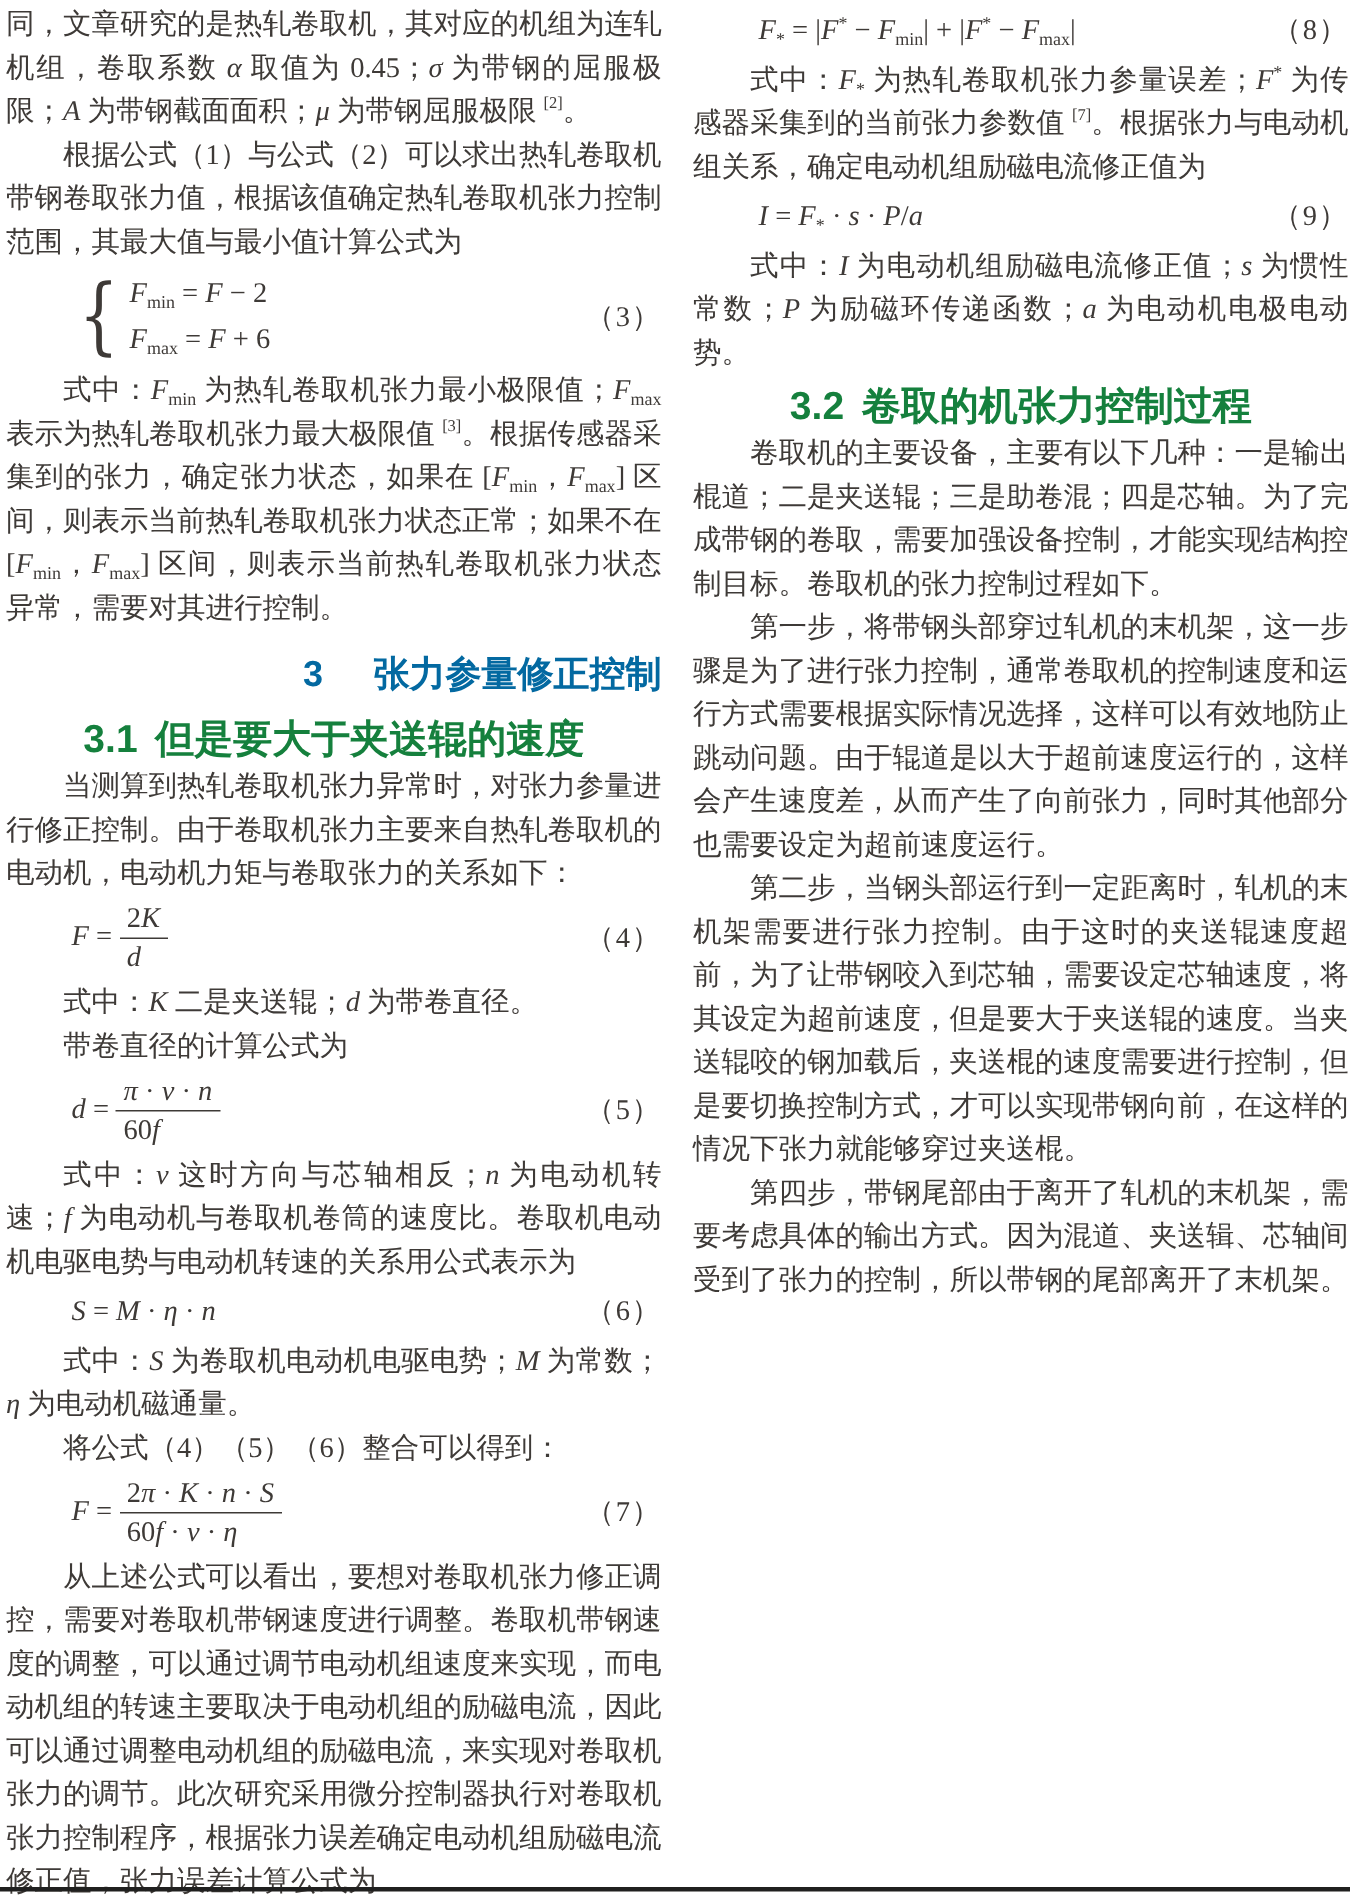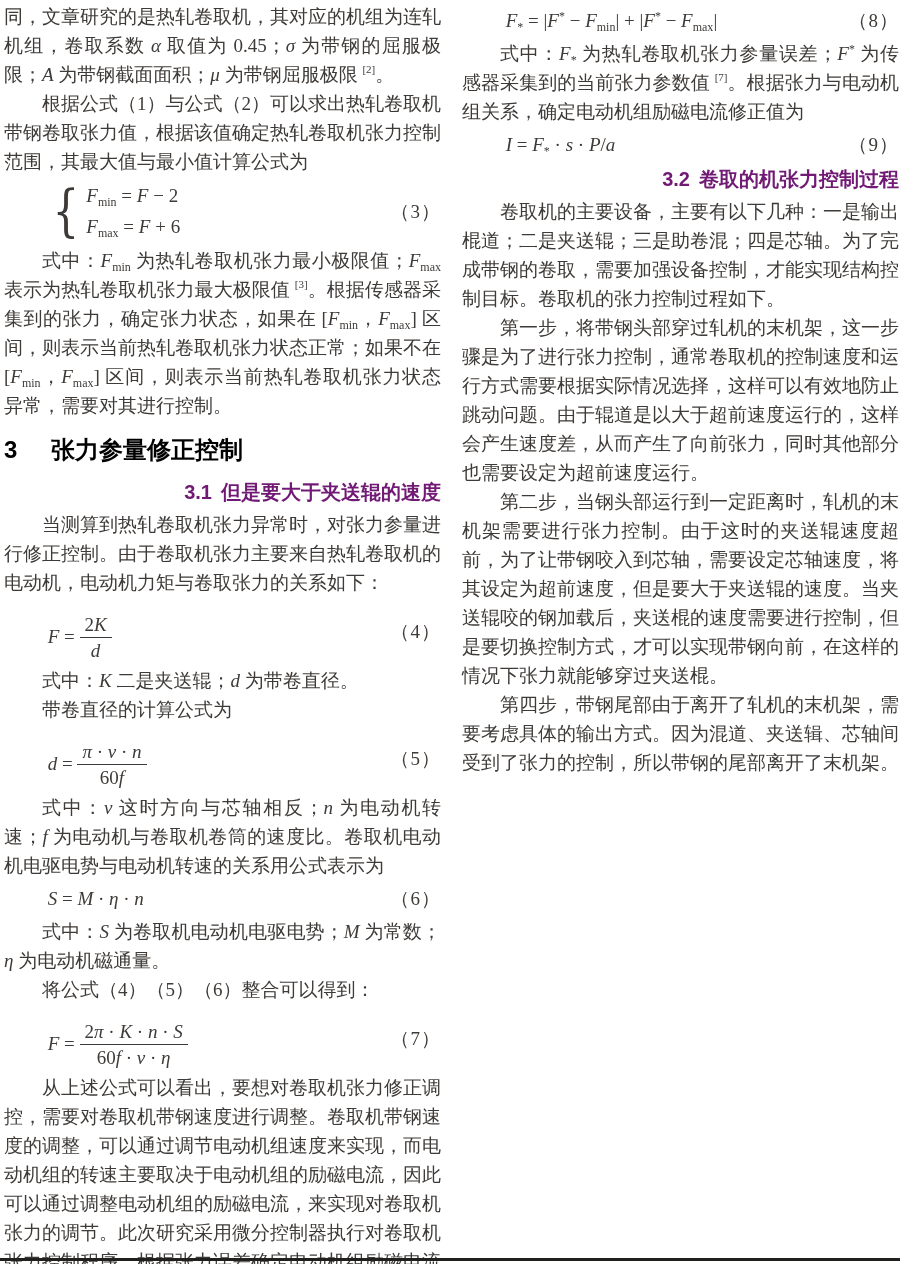--- a/index.html
+++ b/index.html
@@ -17,42 +17,42 @@
   }
   .col {
     width: 437px; flex: 0 0 437px;
     text-align: justify; text-justify: inter-ideograph;
     line-height: 29px;
   }
   .col p { margin: 0; text-indent: 2em; }
   .col p.noindent { text-indent: 0; }
   h1.sec {
     font-family: "Liberation Sans", "DejaVu Sans", sans-serif;
-    font-weight: 700; font-size: 24px; color: #000000;
-    margin: 15px 0 13px 0; line-height: 30px; text-indent: 0; text-align: left;
+    font-weight: 700; font-size: 24px; color: #0369a1;
+    margin: 15px 0 13px 0; line-height: 30px; text-indent: 0; text-align: right;
   }
   h1.sec .secnum { margin-right: 1.4em; }
   h2.sec {
     font-family: "Liberation Sans", "DejaVu Sans", sans-serif;
-    font-weight: 700; font-size: 20px; color: #701a75;
-    margin: 6px 0 4px 0; line-height: 28px; text-indent: 0; text-align: right;
+    font-weight: 700; font-size: 26px; color: #15803d;
+    margin: 6px 0 4px 0; line-height: 28px; text-indent: 0; text-align: center;
   }
   h2.sec .secnum { margin-right: 0.45em; }
   .var { font-style: italic; font-family: "Liberation Serif", "DejaVu Serif", serif; }
   sub, sup { line-height: 0; }
   sub { font-size: 12px; vertical-align: -4px; }
   sup { font-size: 12px; vertical-align: 7px; }
   sup.ref { font-size: 11px; vertical-align: 8px; }
   .formula {
     display: flex; align-items: center;
     margin: 4px 0; text-align: left; text-indent: 0;
   }
   .f-body { margin-left: 2.3em; line-height: 27px; }
   .f-num { margin-left: auto; white-space: nowrap; letter-spacing: 1px; }
-  .frac { display: inline-block; vertical-align: -14px; text-align: center; line-height: 23px; margin-top: 12px; }
+  .frac { display: inline-block; vertical-align: -14px; line-height: 23px; }
   .frac .fnum { display: block; padding: 0 5px 1px 5px; border-bottom: 1.6px solid #3e3a37; }
   .frac .fden { display: block; padding: 1px 5px 0 5px; }
   .cases { display: flex; align-items: center; }
   .brace {
     font-family: "DejaVu Serif", serif; font-weight: 400;
     font-size: 56px; line-height: 0.9; margin-right: 3px;
     transform: scaleX(0.75); transform-origin: center;
   }
   .case-lines { display: flex; flex-direction: column; }
   .case-lines .f-line { line-height: 31px; }
@@ -110,20 +110,21 @@
   <div class="col" id="col-right">
       <div class="formula">
         <div class="f-body"><span><i class="var">F</i><sub>*</sub></span><span> = |</span><span><i class="var">F</i><sup>*</sup></span><span> − </span><span><i class="var">F</i><sub>min</sub></span><span>| + |</span><span><i class="var">F</i><sup>*</sup></span><span> − </span><span><i class="var">F</i><sub>max</sub></span><span>|</span></div>
         <span class="f-num">（8）</span>
       </div>
       <p><span>式中：</span><span><i class="var">F</i><sub>*</sub></span><span> 为热轧卷取机张力参量误差；</span><span><i class="var">F</i><sup>*</sup></span><span> 为传感器采集到的当前张力参数值 </span><sup class="ref">[7]</sup><span>。根据张力与电动机组关系，确定电动机组励磁电流修正值为</span></p>
       <div class="formula">
         <div class="f-body"><span><i class="var">I</i></span><span> = </span><span><i class="var">F</i><sub>*</sub></span><span> · </span><span><i class="var">s</i></span><span> · </span><span><i class="var">P</i></span><span>/</span><span><i class="var">a</i></span></div>
         <span class="f-num">（9）</span>
       </div>
+      <p><span>式中：</span><span><i class="var">I</i></span><span> 为电动机组励磁电流修正值；</span><span><i class="var">s</i></span><span> 为惯性常数；</span><span><i class="var">P</i></span><span> 为励磁环传递函数；</span><span><i class="var">a</i></span><span> 为电动机电极电动势。</span></p>
       <h2 class="sec"><span class="secnum">3.2</span><span>卷取的机张力控制过程</span></h2>
       <p><span>卷取机的主要设备，主要有以下几种：一是输出棍道；二是夹送辊；三是助卷混；四是芯轴。为了完成带钢的卷取，需要加强设备控制，才能实现结构控制目标。卷取机的张力控制过程如下。</span></p>
       <p><span>第一步，将带钢头部穿过轧机的末机架，这一步骤是为了进行张力控制，通常卷取机的控制速度和运行方式需要根据实际情况选择，这样可以有效地防止跳动问题。由于辊道是以大于超前速度运行的，这样会产生速度差，从而产生了向前张力，同时其他部分也需要设定为超前速度运行。</span></p>
       <p><span>第二步，当钢头部运行到一定距离时，轧机的末机架需要进行张力控制。由于这时的夹送辊速度超前，为了让带钢咬入到芯轴，需要设定芯轴速度，将其设定为超前速度，但是要大于夹送辊的速度。当夹送辊咬的钢加载后，夹送棍的速度需要进行控制，但是要切换控制方式，才可以实现带钢向前，在这样的情况下张力就能够穿过夹送棍。</span></p>
       <p><span>第四步，带钢尾部由于离开了轧机的末机架，需要考虑具体的输出方式。因为混道、夹送辑、芯轴间受到了张力的控制，所以带钢的尾部离开了末机架。</span></p>
     </div>
 </div>
 <div class="footer-rule"></div>
 
 </body></html>

